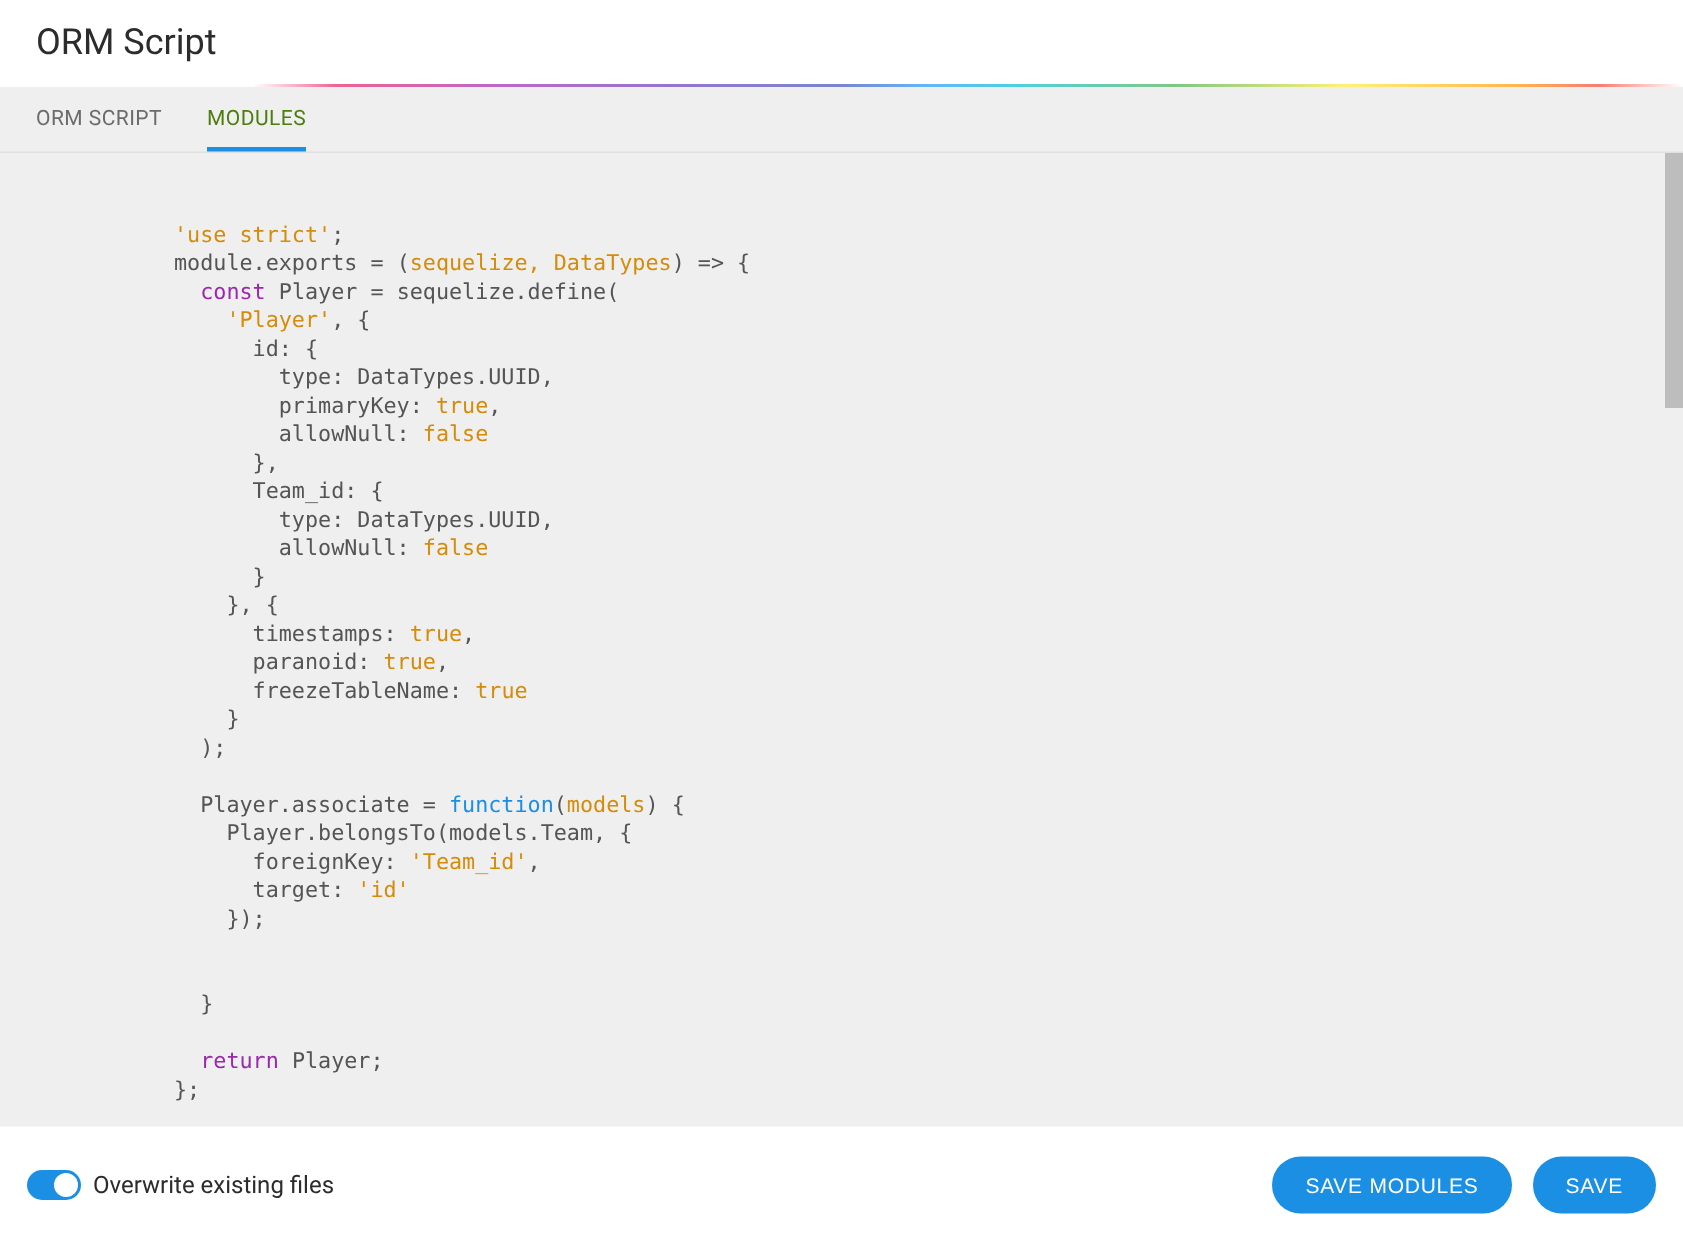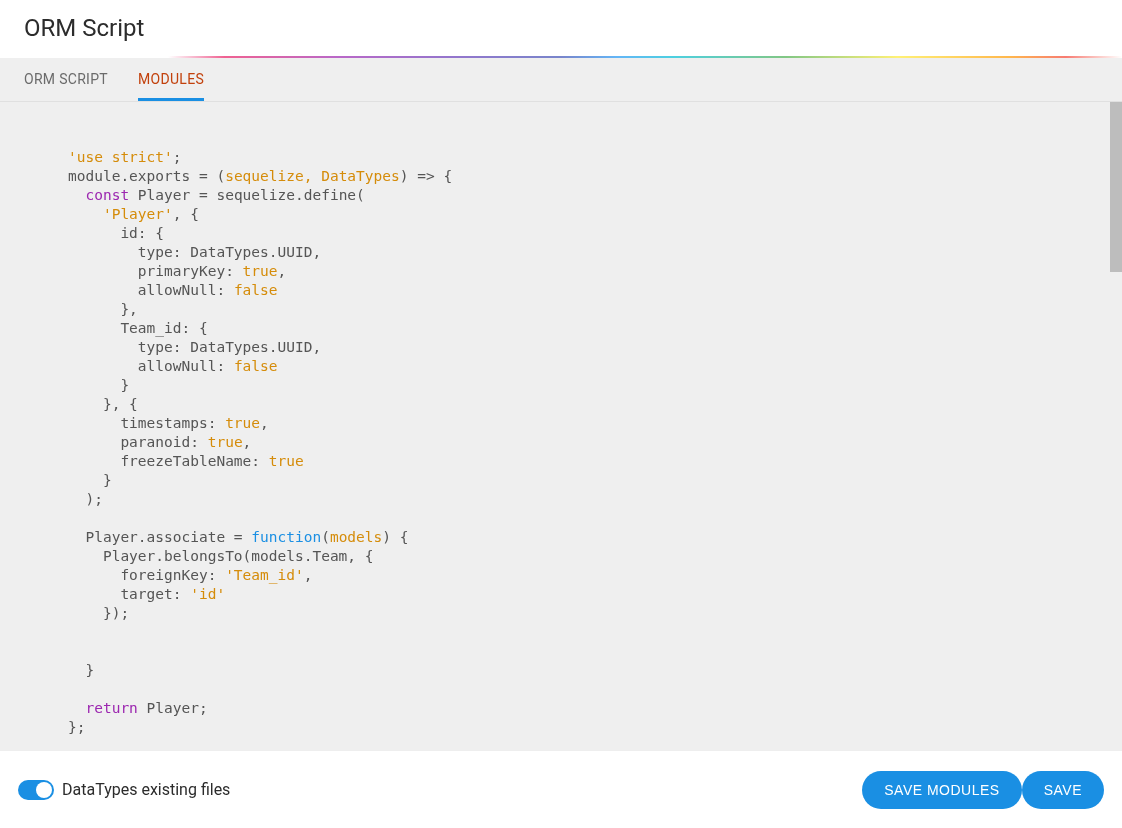--- a/index.html
+++ b/index.html
@@ -12,25 +12,25 @@
     height: 2px;
     width: 100%;
     background: linear-gradient(90deg,
       #fff 0%, #fff 15%,
       #e91e63 20%, #9c27b0 30%, #673ab7 40%, #3f51b5 50%, #2196f3 55%, #00bcd4 60%, #4caf50 70%, #ffeb3b 80%, #ff9800 90%, #f44336 95%, #fff 100%);
     opacity: 0.7;
   }
 
   .tabs-row { display: flex; gap: 30px; padding: 0 24px; background: #efefef; border-bottom: 1px solid #e0e0e0; }
   .tab { padding: 13px 0 11px; font-size: 14px; color: #6b6b6b; letter-spacing: 0.3px; cursor: pointer; border-bottom: 3px solid transparent; }
-  .tab.active { color: #c2410c; border-bottom-color: #1a8fe3; }
+  .tab.active { color: #4d7c0f; border-bottom-color: #1a8fe3; }
 
   .content { background: #efefef; height: 688px; position: relative; }
   .code-wrap { padding: 46px 60px 20px 68px; height: 100%; overflow-y: auto; font-family: "Menlo", "Consolas", "Courier New", monospace; font-size: 14.5px; line-height: 19px; color: #555; }
-  .code-wrap pre { white-space: pre; }
+  .code-wrap pre { white-space: pre; margin-left: 48px; }
 
   
   .scrollbar-fake { position: absolute; right: 0; top: 0; width: 12px; height: 170px; background: #bdbdbd; border-radius: 0; }
 
   .tok-str   { color: #d58c0a; }
   .tok-kw    { color: #9c27b0; }
   .tok-kw2   { color: #1a8fe3; }
   .tok-bool  { color: #d58c0a; }
   .tok-arg   { color: #d58c0a; }
   .tok-plain { color: #555; }
@@ -44,21 +44,21 @@
   .toggle-wrap { display: flex; align-items: center; gap: 8px; }
   .toggle {
     width: 36px; height: 20px; border-radius: 10px; background: #1a8fe3; position: relative;
   }
   .toggle .knob {
     position: absolute; right: 2px; top: 2px; width: 16px; height: 16px; border-radius: 50%;
     background: #fff;
   }
   .toggle-label { font-size: 16px; color: #2c2c2c; }
 
-  .buttons { display: flex; gap: 0; }
+  .buttons { display: flex; gap: 14px; }
   .btn {
     background: #1a8fe3; color: #fff; font-size: 14px; letter-spacing: 0.5px;
     border: none; border-radius: 20px; padding: 11px 22px; cursor: pointer; font-weight: 500;
   }
 </style>
 </head>
 <body>
 
 <div class="header">
   <div class="header-title">ORM Script</div>
@@ -105,19 +105,19 @@
 <span>  </span><span class="tok-kw">return</span><span> Player;</span>
 <span>};</span></pre>
   </div>
 </div>
 
 <div class="footer">
   <div class="toggle-wrap">
     <div class="toggle">
       <div class="knob"></div>
     </div>
-    <div class="toggle-label">DataTypes existing files</div>
+    <div class="toggle-label">Overwrite existing files</div>
   </div>
   <div class="buttons">
     <button class="btn">SAVE MODULES</button>
     <button class="btn">SAVE</button>
   </div>
 </div>
 
 </body></html>

